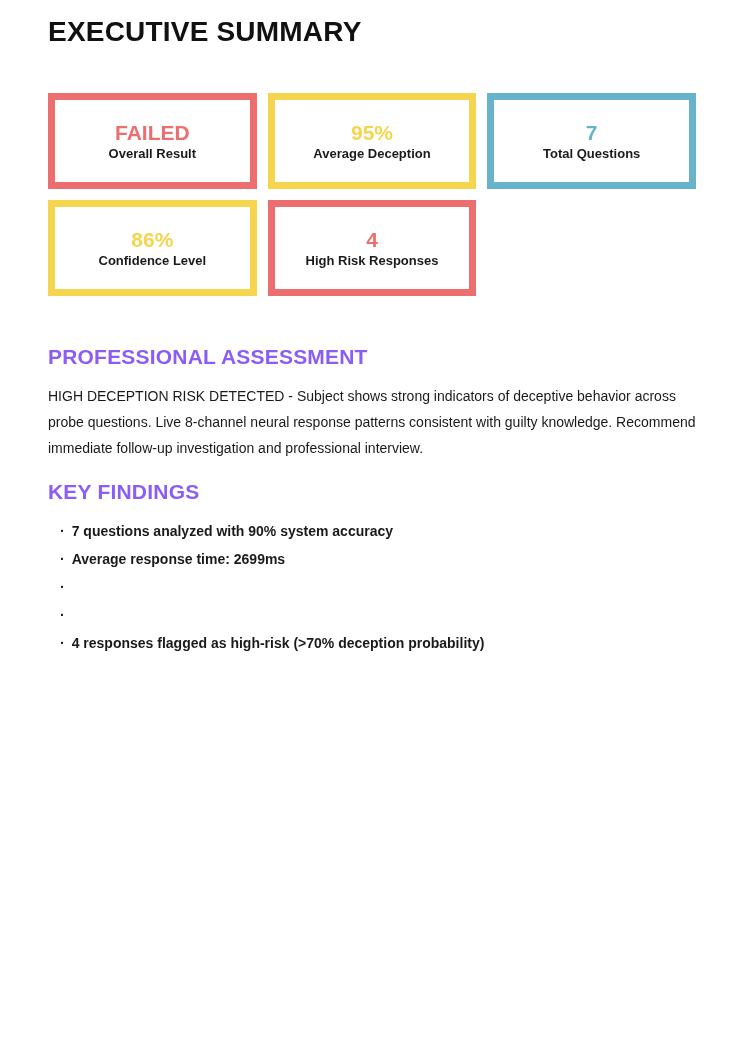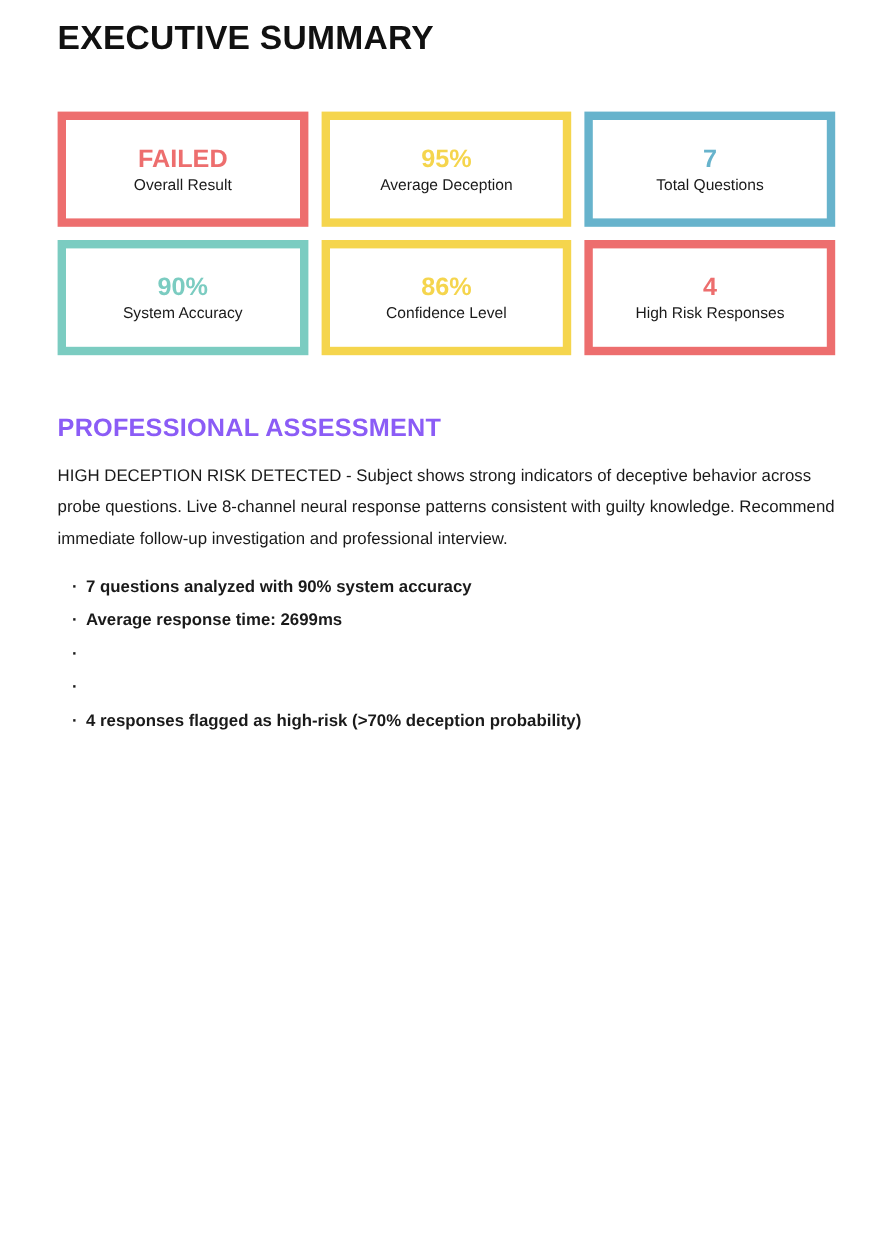--- a/index.html
+++ b/index.html
@@ -43,21 +43,21 @@
     text-align: center;
   }
   .metric-value {
     font-size: 21px;
     font-weight: bold;
     line-height: 1;
     color: var(--accent, #333333);
   }
   .metric-label {
     font-size: 13px;
-    font-weight: normal;
+    font-weight: bold;
     line-height: 1;
     color: #1a1a1a;
   }
   .section-heading {
     margin: 0;
     font-size: 21px;
     font-weight: bold;
     color: #8b5cf6;
     line-height: 1.15;
     letter-spacing: 0.2px;
@@ -115,40 +115,37 @@
       <div class="metric-card" style="--accent: #F5D54D;">
         <div class="metric-value">95%</div>
         <div class="metric-label">Average Deception</div>
       </div>
 
       <div class="metric-card" style="--accent: #67B3CC;">
         <div class="metric-value">7</div>
         <div class="metric-label">Total Questions</div>
       </div>
 
-      <div class="metric-card" style="--accent: #7BCCC1;">
-        <div class="metric-value">90%</div>
-        <div class="metric-label">System Accuracy</div>
-      </div>
 
       <div class="metric-card" style="--accent: #F5D54D;">
         <div class="metric-value">86%</div>
         <div class="metric-label">Confidence Level</div>
       </div>
 
       <div class="metric-card" style="--accent: #ED6E6E;">
         <div class="metric-value">4</div>
         <div class="metric-label">High Risk Responses</div>
       </div>
 
     </div>
 
     <h2 class="section-heading pa-heading">PROFESSIONAL ASSESSMENT</h2>
     <p class="pa-body">HIGH DECEPTION RISK DETECTED - Subject shows strong indicators of deceptive behavior across probe questions. Live 8-channel neural response patterns consistent with guilty knowledge. Recommend immediate follow-up investigation and professional interview.</p>
 
+    <h2 class="section-heading kf-heading">KEY FINDINGS</h2>
 
     <div class="kf-list">
       <div class="finding">
         <span class="bullet-dot">·</span>
         <span>7 questions analyzed with 90% system accuracy</span>
       </div>
       <div class="finding">
         <span class="bullet-dot">·</span>
         <span>Average response time: 2699ms</span>
       </div>

